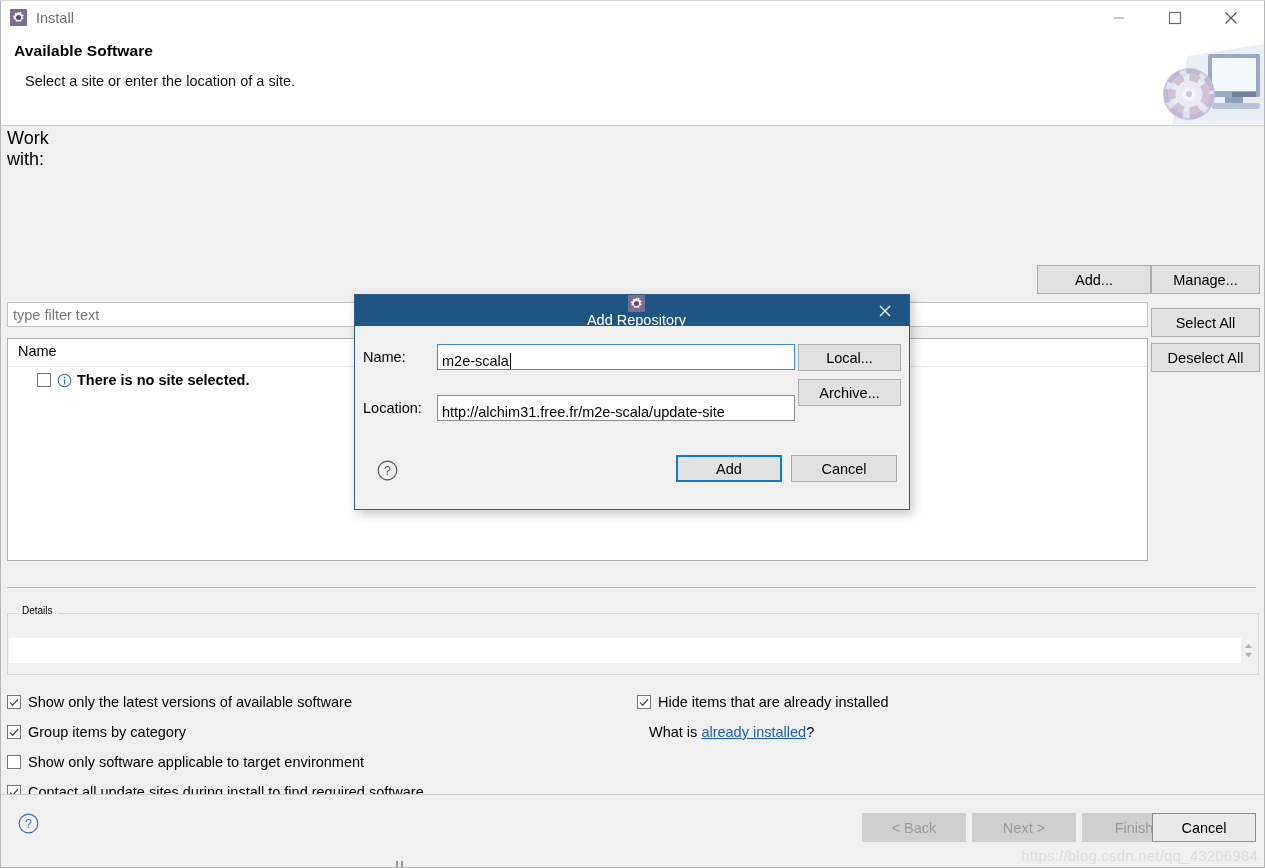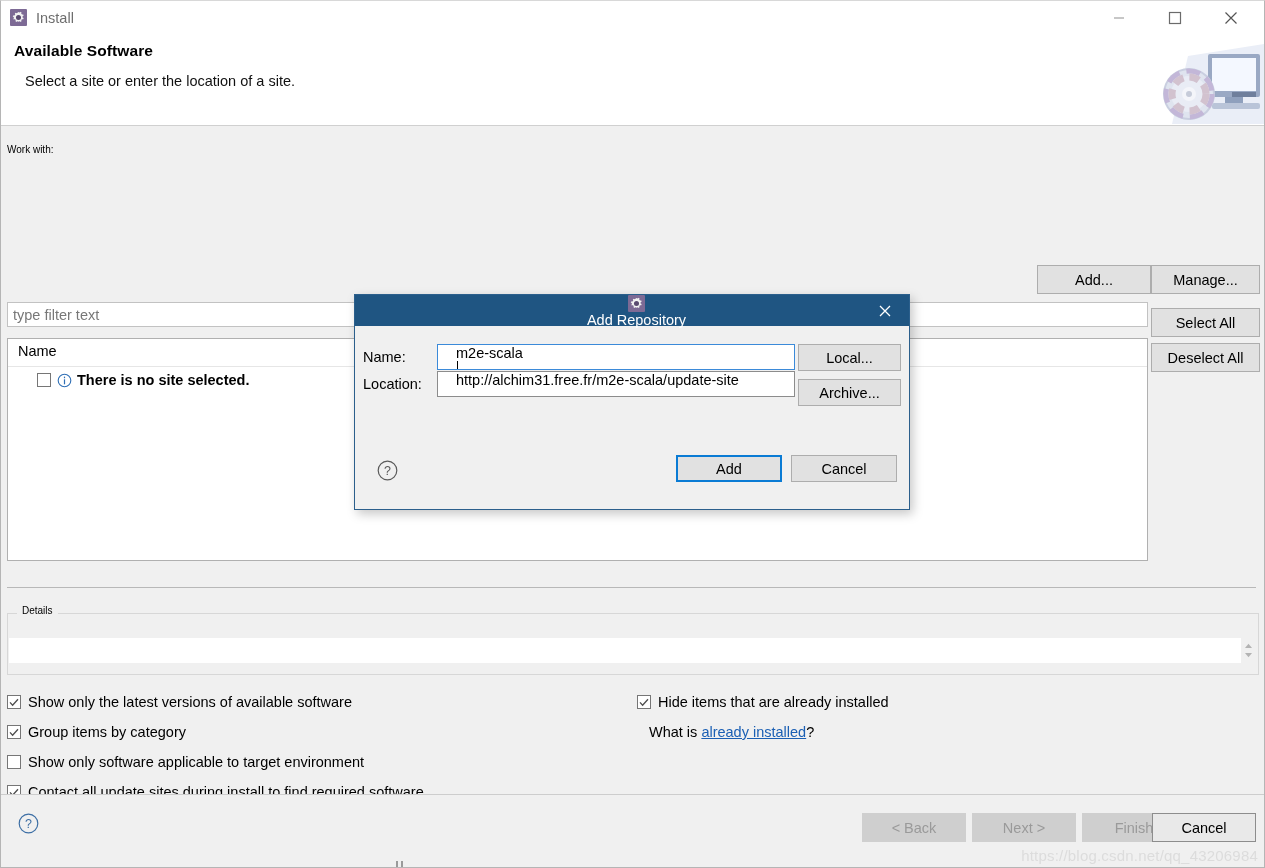--- a/index.html
+++ b/index.html
@@ -101,21 +101,21 @@
     position: absolute;
     left: 0; top: 8px;
     width: 100%;
     height: 30px;
     display: flex;
     align-items: center;
   }
   #workwith-label {
     margin-left: 6px;
     width: 82px;
-    font-size: 10px;
+    font-size: 18px;
   }
   #workwith-combo {
     position: relative;
     width: 942px;
     height: 27px;
     background: #fff;
     border: 1px solid #9a9a9a;
     display: flex;
     align-items: center;
   }
@@ -351,32 +351,31 @@
     display: flex; align-items: center; justify-content: center;
     color: #fff;
   }
   .dlg-field-row {
     position: absolute;
     display: flex;
     align-items: center;
     height: 26px;
   }
   #dlg-name-row { left: 8px; top: 49px; }
-  #dlg-loc-row  { left: 8px; top: 76px; }
+  #dlg-loc-row  { left: 8px; top: 100px; }
   .dlg-label { width: 74px; font-size: 14.5px; }
   .dlg-input {
     height: 26px;
     background: #fff;
     display: flex;
-    align-items: flex-start;
-    padding-left: 18px;
+    align-items: flex-end;
+    padding-left: 4px;
     font-size: 14.5px;
     color: #000;
     position: relative;
-    flex-direction: column;
   }
   #dlg-name-input { width: 358px; border: 1px solid #3b8ad9; }
   #dlg-loc-input  { width: 358px; border: 1px solid #8c8c8c; }
   #caret {
     display: inline-block;
     width: 1px; height: 16px;
     background: #000;
     margin-left: 1px;
   }
   #btn-local   { position:absolute; left:795px - 353px; }

